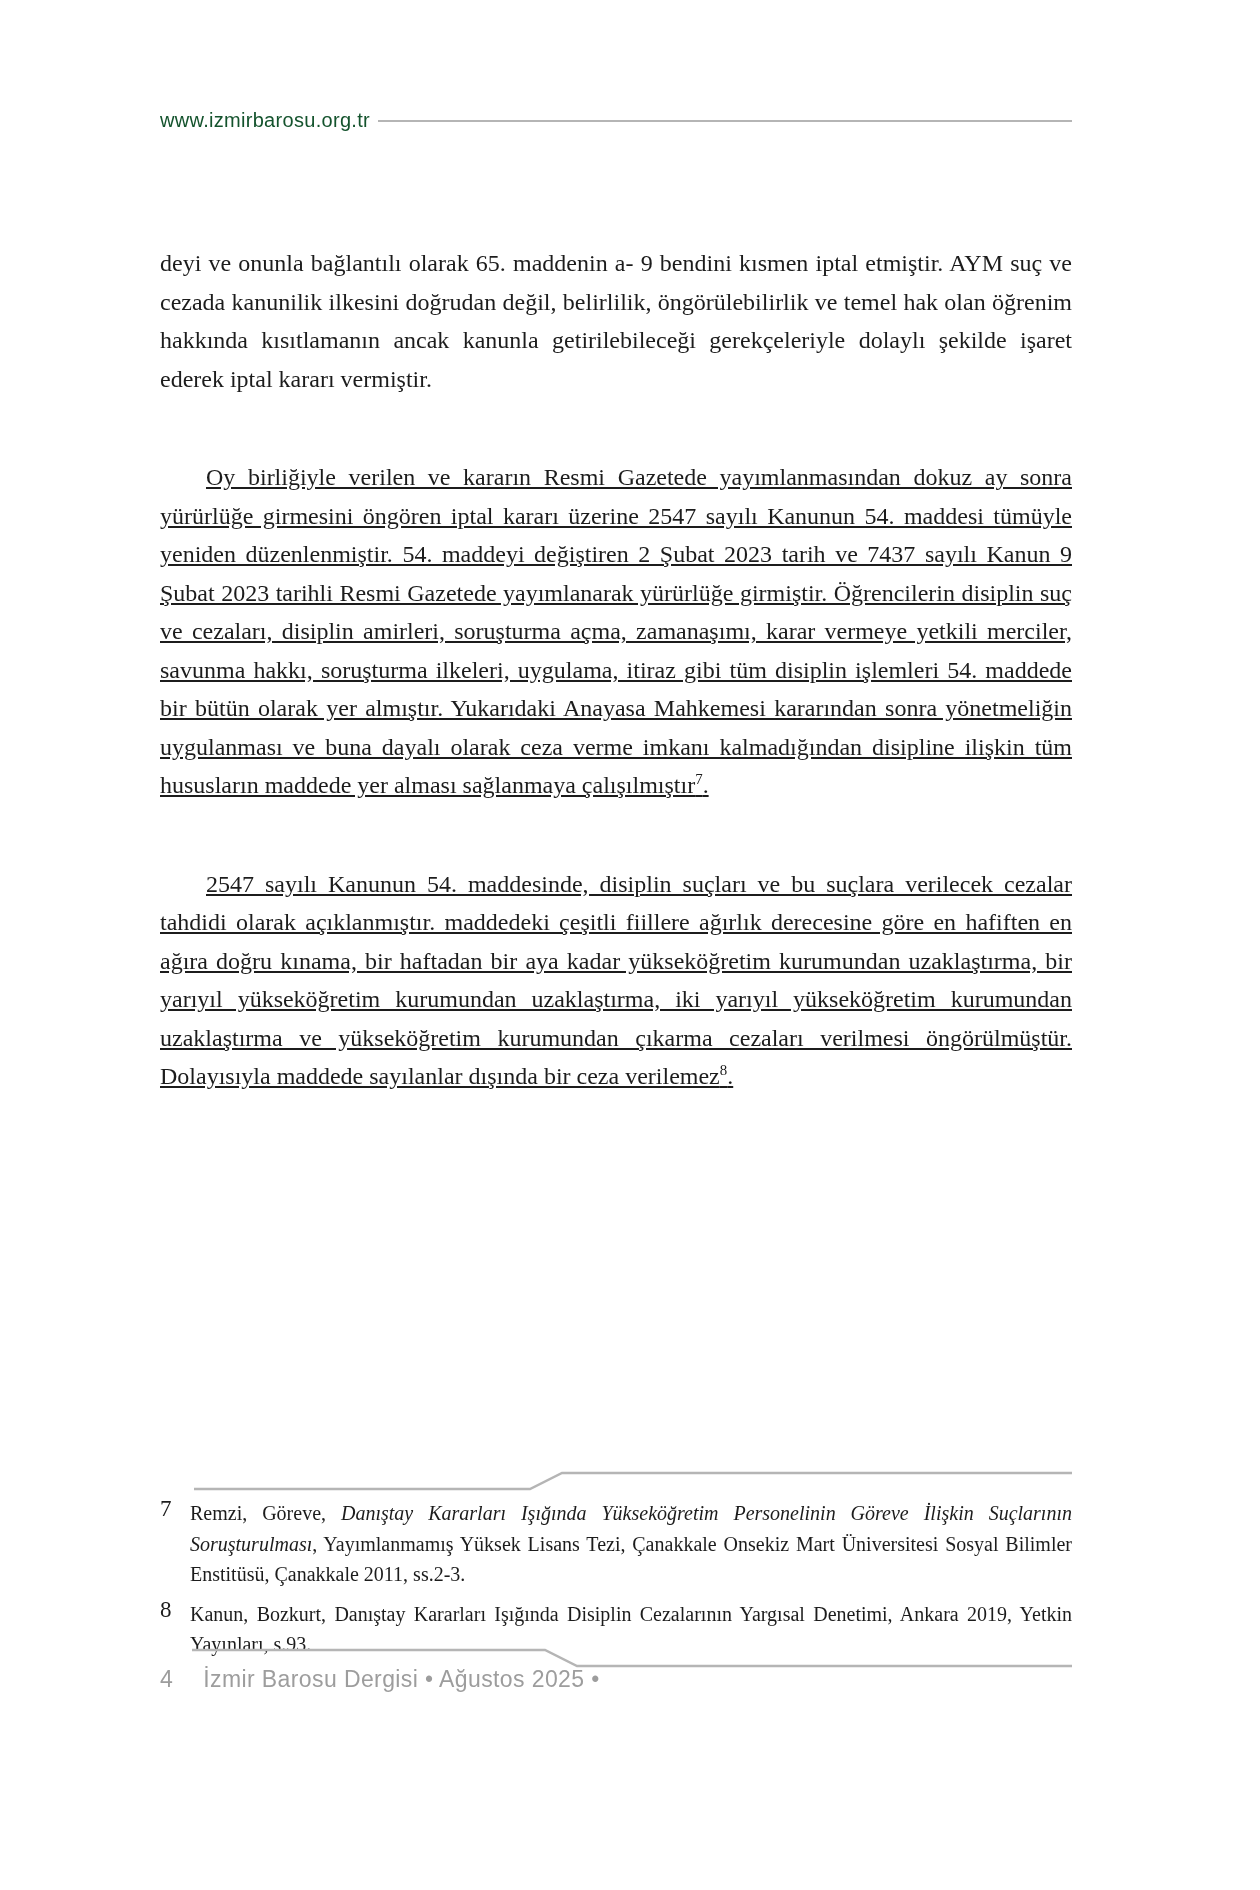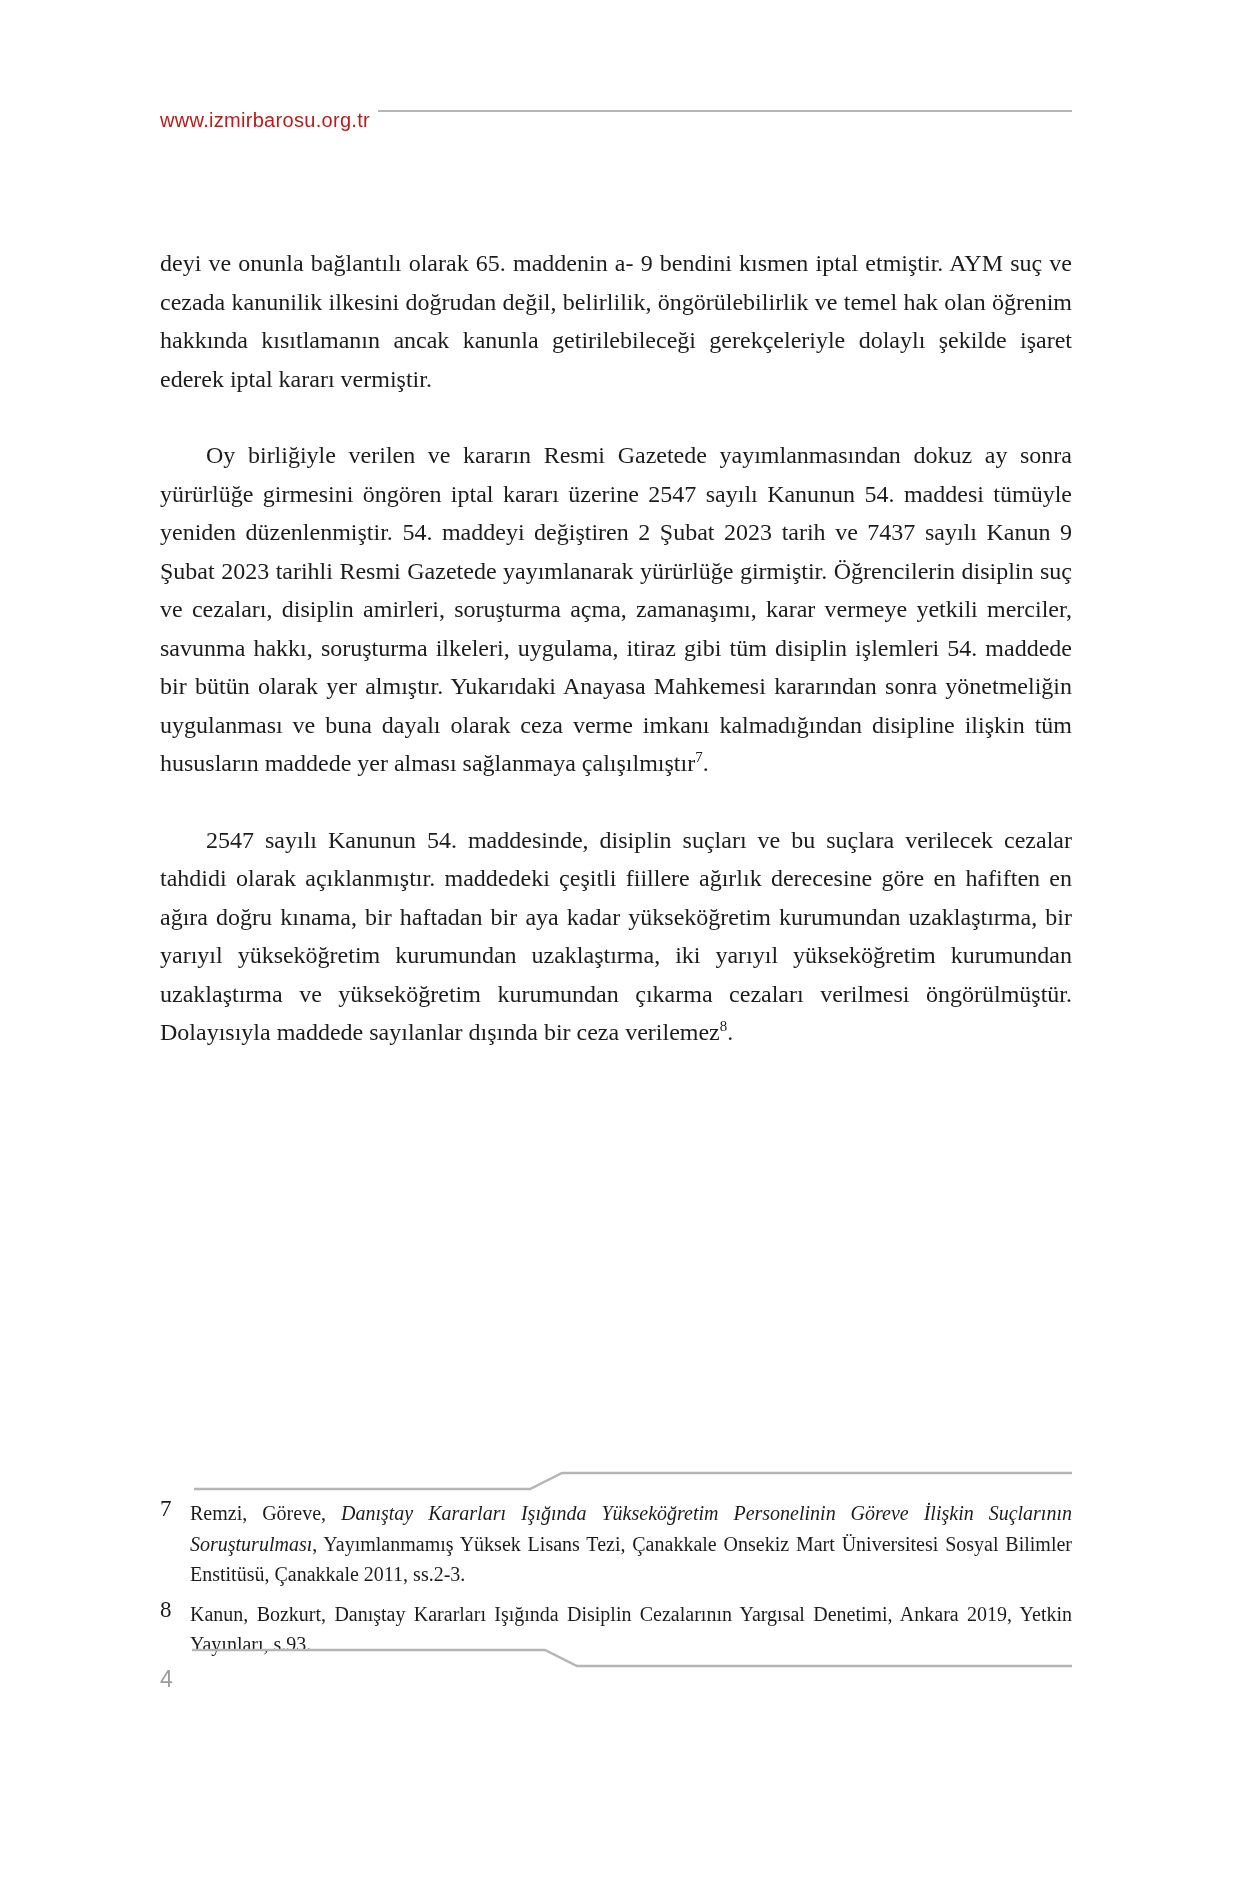--- a/index.html
+++ b/index.html
@@ -7,35 +7,35 @@
     position:relative;
     width:1260px;height:1890px;
     background:#ffffff;
     font-family:"Liberation Serif", serif;
     overflow:hidden;
   }
 
   
   .header{
     position:absolute;left:160px;top:108px;width:912px;
-    display:flex;align-items:flex-start;
+    display:flex;align-items:center;
     font-family:"Liberation Sans", sans-serif;
     font-size:20px;line-height:24px;
-    color:#b91c1c;letter-spacing:0.3px;
+    color:#14532d;letter-spacing:0.3px;
   }
   .header-rule{flex:1;border-top:2px solid #b5b5b5;margin-left:8px;margin-top:2px;}
 
   
   .article{
     position:absolute;left:160px;top:244px;width:912px;
     font-size:24px;line-height:38.5px;
     color:#1c1c1c;text-align:justify;
   }
   .para{margin:0;padding:0;}
-  .para.indent{text-indent:46px;margin-top:38px;}
+  .para.indent{text-indent:46px;margin-top:60px;text-decoration:underline;}
   .para.continues{text-align-last:justify;}
   sup.fnref{font-size:62%;line-height:0;vertical-align:super;}
 
   
   .rule-svg{position:absolute;left:160px;width:912px;overflow:visible;}
   .rule-svg polyline{fill:none;stroke:#b5b5b5;stroke-width:2.5;}
 
   
   .footnotes{
     position:absolute;left:160px;top:1498px;width:912px;
@@ -94,15 +94,16 @@
       <span class="fn-text"><span>Kanun, Bozkurt, </span><i></i><span>Danıştay Kararları Işığında Disiplin Cezalarının Yargısal Denetimi, Ankara 2019, Yetkin Yayınları, s.93.</span></span>
     </div>
   </div>
 
   <svg class="rule-svg" style="top:1648px;height:22px;" viewBox="0 0 912 22">
     <polyline points="32,2 385,2 417,18 912,18"></polyline>
   </svg>
 
   <div class="footer-text">
     <span>4</span>
+    <span>İzmir Barosu Dergisi • Ağustos 2025 •</span>
   </div>
 
 </div>
 
 </body></html>

